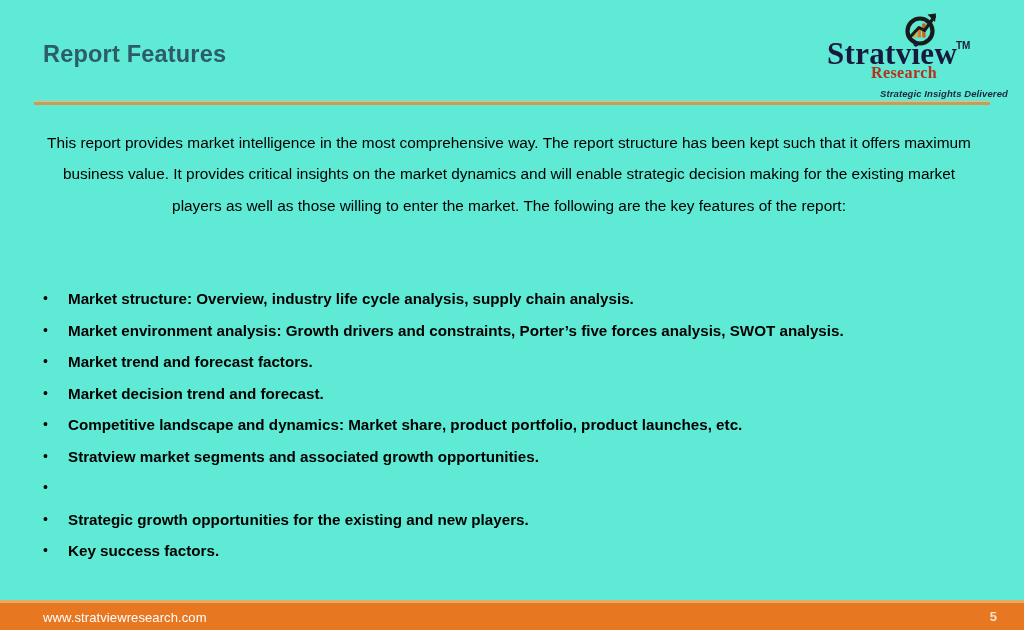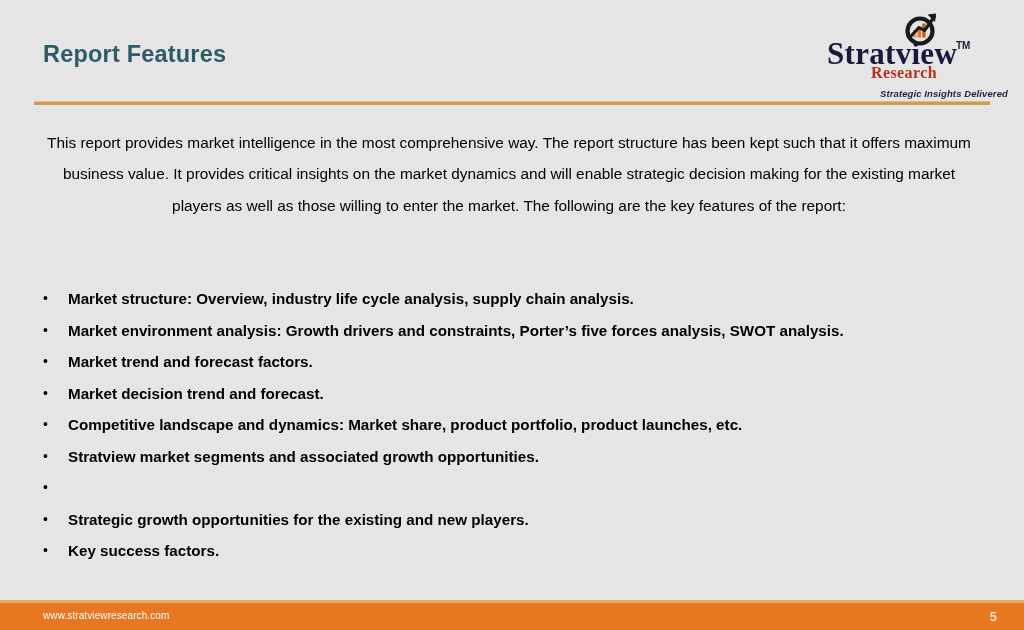--- a/index.html
+++ b/index.html
@@ -11,21 +11,21 @@
     height: 630px;
     background: #ffffff;
     font-family: "Liberation Sans", sans-serif;
     overflow: hidden;
     position: relative;
   }
 
   .slide {
     position: absolute;
     inset: 0;
-    background: #e5e5e5;
+    background: #5eead4;
   }
 
   
   .header {
     position: absolute;
     left: 0;
     top: 0;
     width: 1024px;
     height: 105px;
   }
@@ -170,21 +170,21 @@
     left: 0;
     top: 603px;
     width: 1024px;
     height: 27px;
     background: #e87722;
   }
   .footer-url {
     position: absolute;
     left: 43px;
     top: 7px;
-    font-size: 10px;
+    font-size: 13px;
     color: #ffffff;
     letter-spacing: 0.1px;
     white-space: nowrap;
   }
   .footer-page {
     position: absolute;
     right: 27px;
     top: 6px;
     font-size: 13px;
     font-weight: bold;

